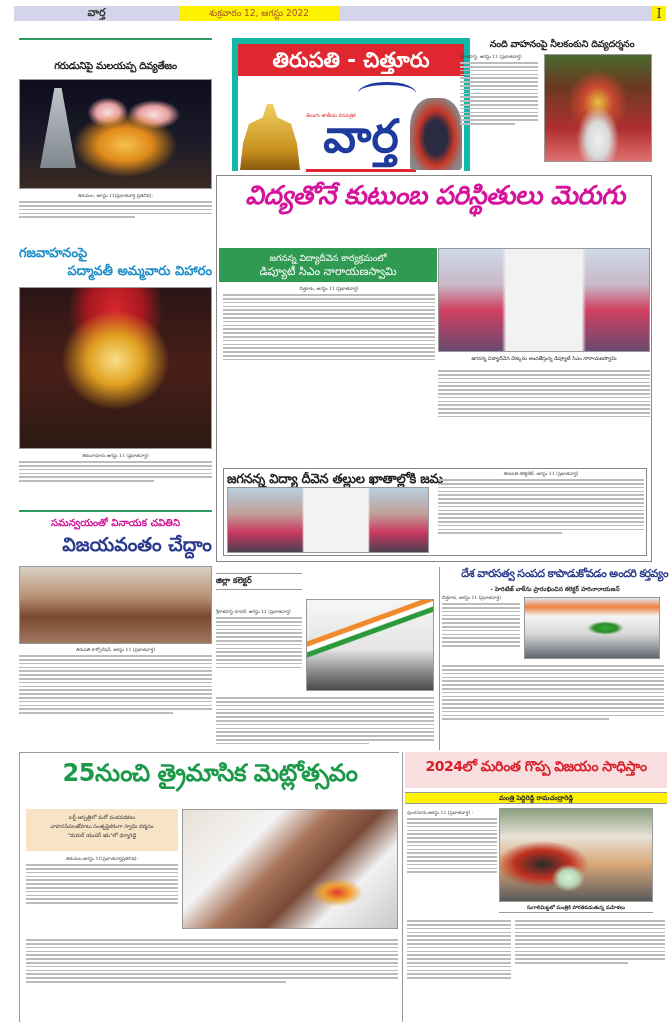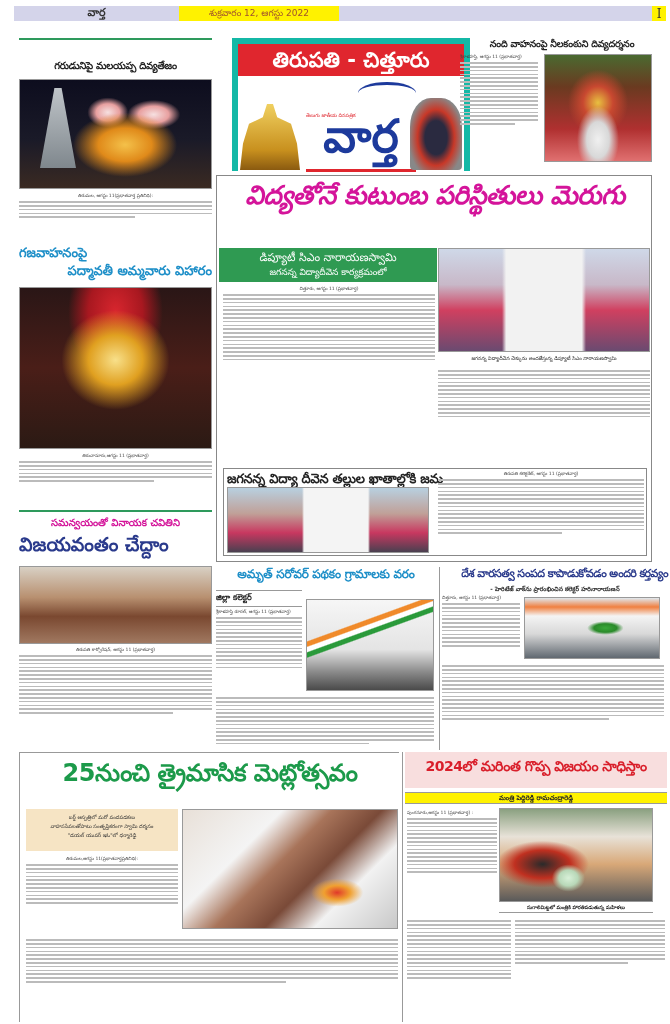--- a/index.html
+++ b/index.html
@@ -64,21 +64,21 @@
       <div class="txt-line"></div>
       <div class="txt-line"></div>
       <div class="txt-line"></div>
       <div class="txt-line" style="width:70%"></div>
   </div>
 </div>
 
 <div class="abs" style="left:19px; top:510px; width:193px;">
   <div class="green-rule"></div>
   <div style="font-size:10px; color:#d4149a; text-align:center; margin-top:5px; font-weight:bold; white-space:nowrap;">సమన్వయంతో వినాయక చవితిని</div>
-  <div style="font-size:19px; color:#2a3a8c; text-align:left; margin-top:2px; font-weight:bold; white-space:nowrap;">విజయవంతం చేద్దాం</div>
+  <div style="font-size:19px; color:#2a3a8c; text-align:right; margin-top:2px; font-weight:bold; white-space:nowrap;">విజయవంతం చేద్దాం</div>
   <div class="photo" style="margin-top:6px; height:78px; background:
        linear-gradient(180deg, #d8d0c4 0%, #b89070 40%, #7a4830 65%, #a07860 100%);"></div>
   <div class="dateline" style="margin-top:3px;">తిరుపతి కార్పోరేషన్, ఆగస్టు 11 (ప్రభాతవార్త)</div>
   <div>
     <div class="txt-line"></div>
       <div class="txt-line"></div>
       <div class="txt-line"></div>
       <div class="txt-line"></div>
       <div class="txt-line"></div>
       <div class="txt-line"></div>
@@ -134,22 +134,22 @@
   </div>
   <div class="photo" style="position:absolute; left:88px; top:16px; width:108px; height:108px; background:
        radial-gradient(ellipse at 50% 80%, #f0f0f0 0%, #d8d8d8 15%, transparent 28%),
        radial-gradient(ellipse at 50% 45%, #e8c040 0%, #c84830 20%, transparent 40%),
        linear-gradient(180deg, #4a6a30 0%, #6a3a20 30%, #b03030 70%, #e07070 100%);"></div>
 </div>
 
 <div class="abs panel" style="left:216px; top:175px; width:436px; height:387px;">
   <div style="position:absolute; left:4px; top:4px; width:428px; text-align:center; font-size:26px; font-weight:bold; color:#d4149a; font-style:italic; white-space:nowrap; letter-spacing:-0.5px;">విద్యతోనే కుటుంబ పరిస్థితులు మెరుగు</div>
   <div style="position:absolute; left:2px; top:72px; width:218px; height:34px; background:#2f9a52; color:#fff; text-align:center; font-size:9px; padding-top:3px; line-height:14px;">
+    <div>జగనన్న విద్యాదీవెన కార్యక్రమంలో</div>
     <div style="font-size:11px;">డిప్యూటీ సిఎం నారాయణస్వామి</div>
-    <div>జగనన్న విద్యాదీవెన కార్యక్రమంలో</div>
   </div>
   <div style="position:absolute; left:6px; top:110px; width:212px;">
     <div class="dateline">చిత్తూరు, ఆగస్టు 11 (ప్రభాతవార్త)</div>
     <div class="txt-line"></div>
       <div class="txt-line"></div>
       <div class="txt-line"></div>
       <div class="txt-line"></div>
       <div class="txt-line"></div>
       <div class="txt-line"></div>
       <div class="txt-line"></div>
@@ -205,21 +205,20 @@
         <div class="txt-line"></div>
         <div class="txt-line"></div>
         <div class="txt-line"></div>
         <div class="txt-line"></div>
         <div class="txt-line" style="width:60%"></div>
     </div>
   </div>
 </div>
 
 <div class="abs" style="left:216px; top:567px; width:220px;">
-  <div style="font-size:12px; color:#1e8fc8; font-weight:bold; text-align:center; white-space:nowrap; letter-spacing:-0.3px;">అమృత్ సరోవర్ పథకం గ్రామాలకు వరం</div>
   <div style="width:86px; height:1px; background:#999; margin-top:6px;"></div>
   <div style="width:86px; font-size:8px; font-weight:bold; text-align:left; margin-top:2px;">జిల్లా కలెక్టర్</div>
   <div style="width:86px; height:1px; background:#999; margin-top:2px;"></div>
   <div style="position:absolute; left:0; top:42px; width:86px;">
     <div class="dateline" style="text-align:left; white-space:nowrap; overflow:hidden;">శ్రీకాళహస్తి రూరల్, ఆగస్టు 11 (ప్రభాతవార్త)</div>
     <div class="txt-line"></div>
       <div class="txt-line"></div>
       <div class="txt-line"></div>
       <div class="txt-line"></div>
       <div class="txt-line"></div>

